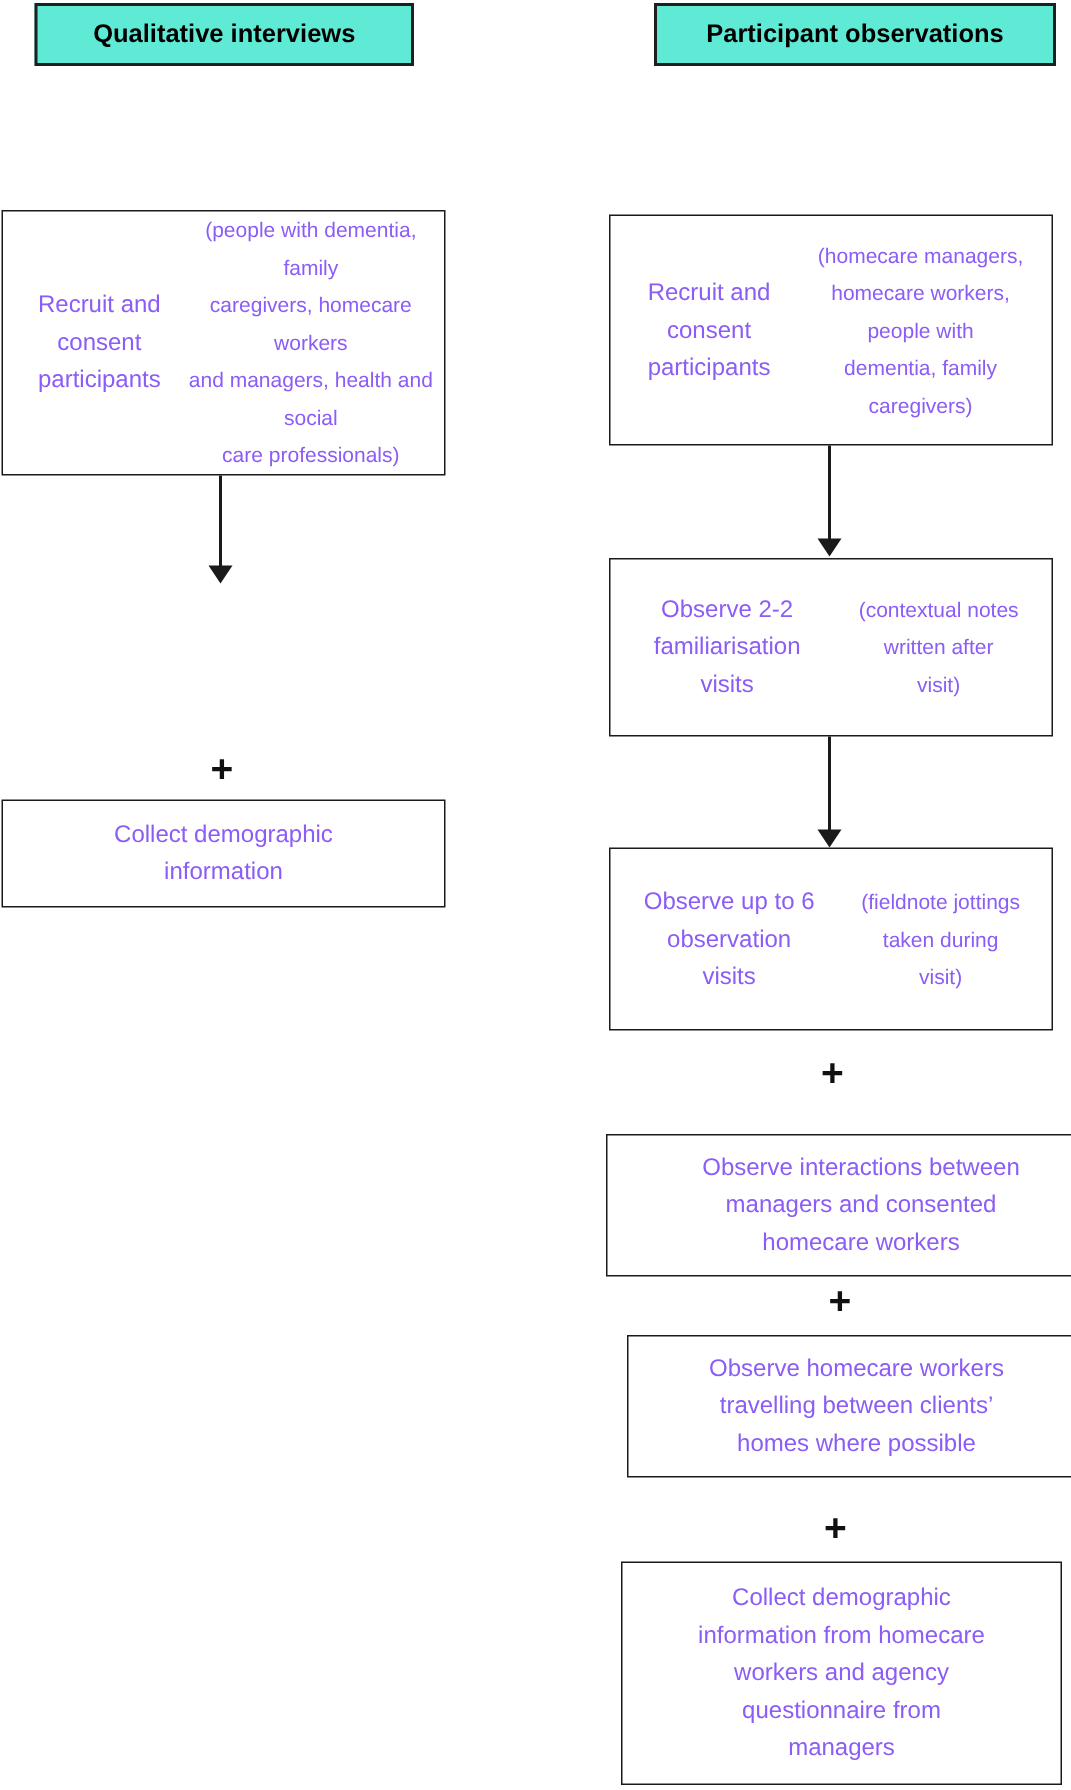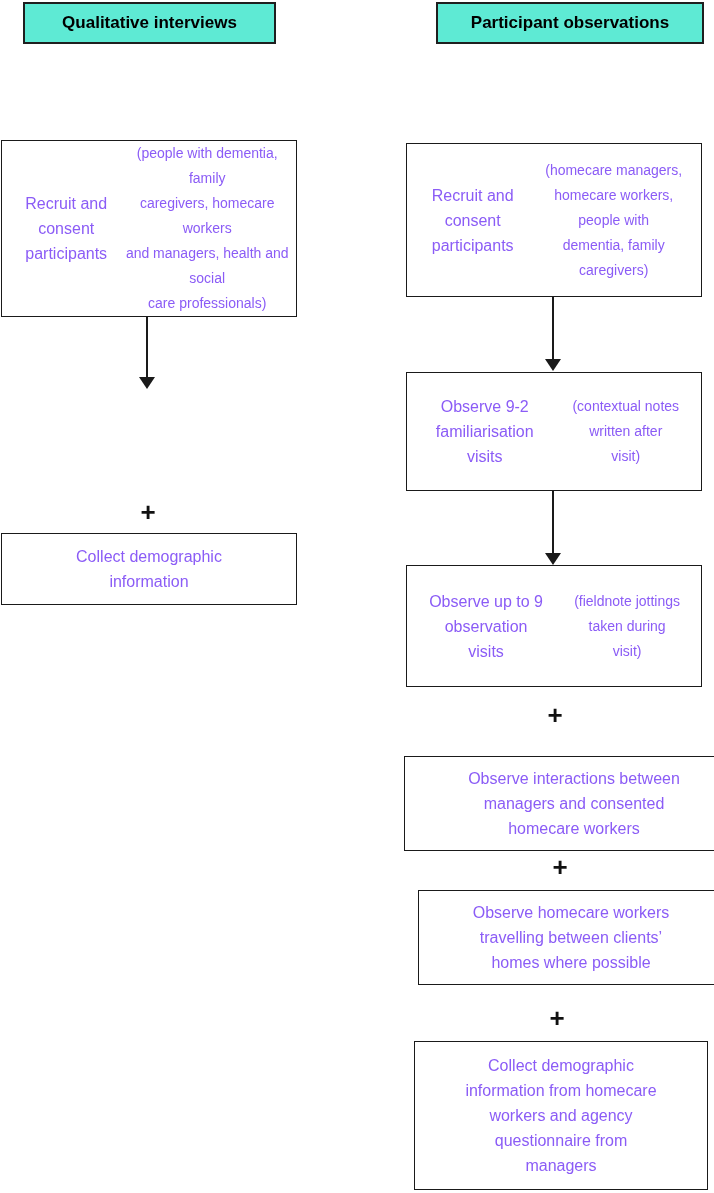--- a/index.html
+++ b/index.html
@@ -121,33 +121,33 @@
 homecare workers, people with
 dementia, family caregivers)</div>
   </div>
 
   <div class="arrow" style="left:545px; top:297px; height:74px;">
     <div class="line"></div>
     <div class="head"></div>
   </div>
 
   <div class="box" style="left:406px; top:372px; width:296px; height:119px;">
-    <div class="main">Observe 9-2 familiarisation
+    <div class="main">Observe 2-2 familiarisation
 visits</div>
     <div class="sub">(contextual notes written after
 visit)</div>
   </div>
 
   <div class="arrow" style="left:545px; top:491px; height:74px;">
     <div class="line"></div>
     <div class="head"></div>
   </div>
 
   <div class="box" style="left:406px; top:565px; width:296px; height:122px;">
-    <div class="main">Observe up to 9 observation
+    <div class="main">Observe up to 6 observation
 visits</div>
     <div class="sub">(fieldnote jottings taken during
 visit)</div>
   </div>
 
   <div class="plus" style="left:540px; top:700px;">+</div>
 
   <div class="box" style="left:404px; top:756px; width:334px; height:95px;padding-left:12px;">
     <div class="main">Observe interactions between
 managers and consented

